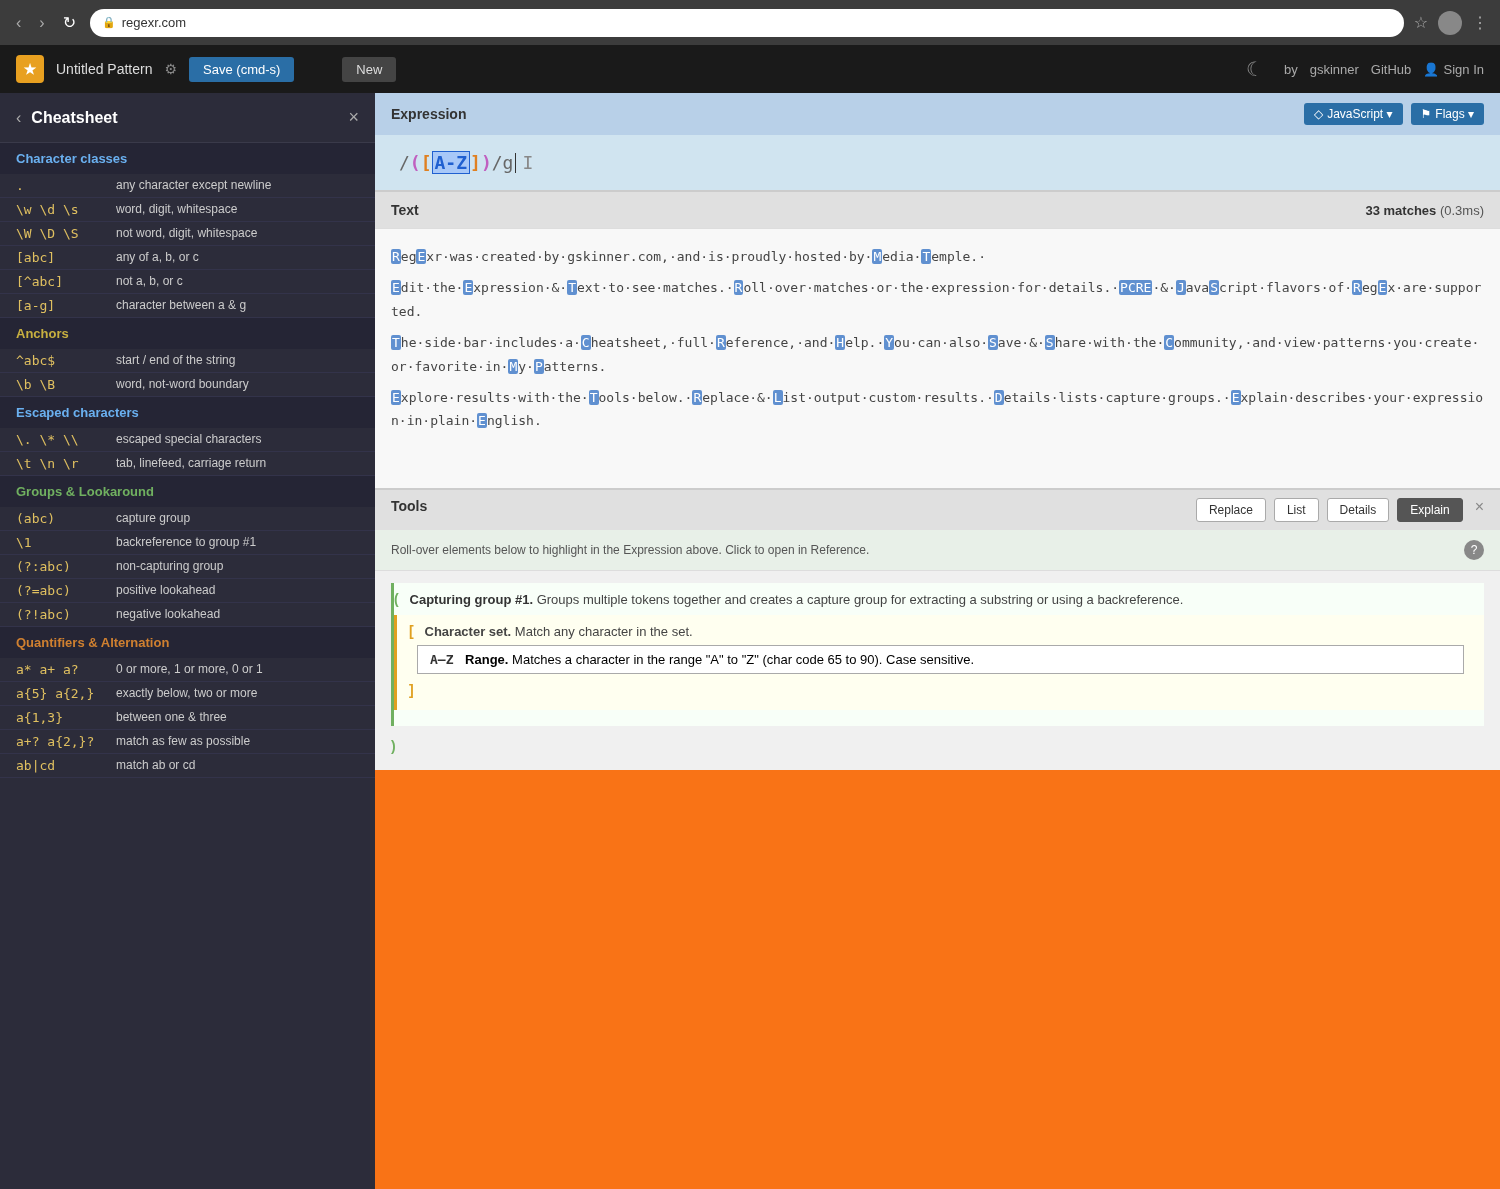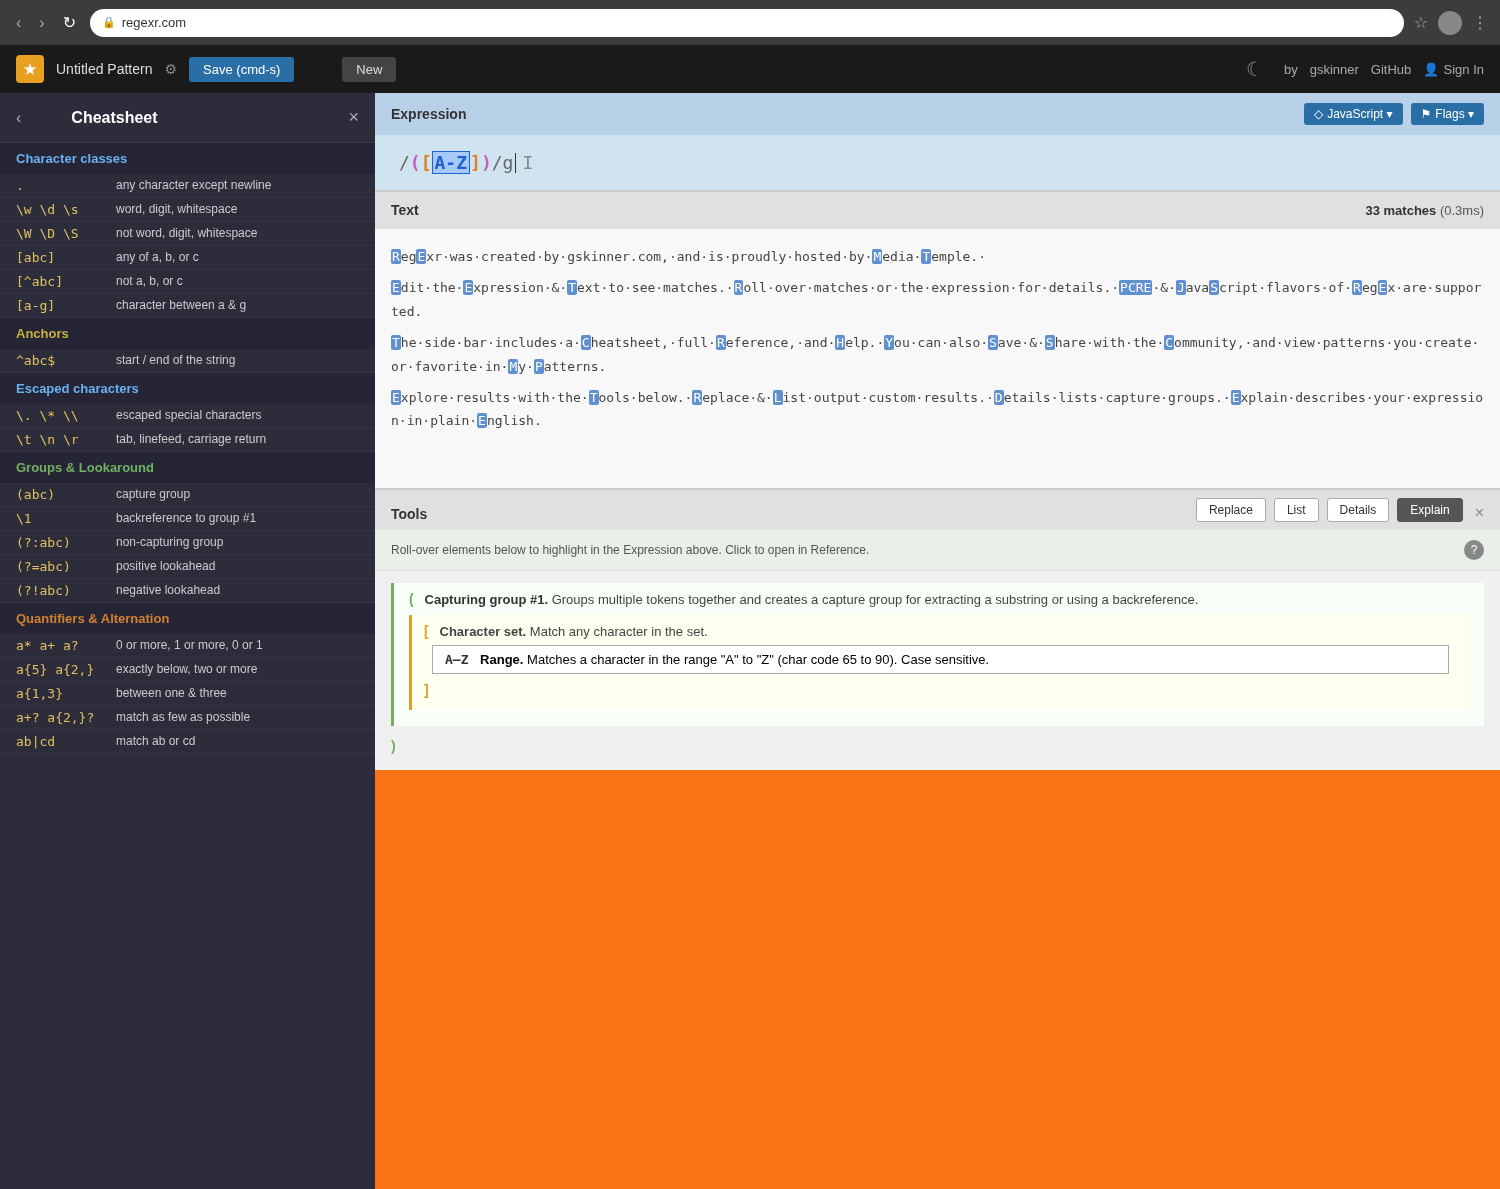--- a/index.html
+++ b/index.html
@@ -135,21 +135,20 @@
       border: none;
       cursor: pointer;
       font-size: 16px;
       margin-right: 10px;
     }
     .sidebar-title {
       color: #fff;
       font-size: 16px;
       font-weight: bold;
       flex: 1;
-      margin-left: 40px;
     }
     .sidebar-close-btn {
       color: #aaa;
       background: none;
       border: none;
       cursor: pointer;
       font-size: 18px;
     }
     .cheatsheet-section {
       padding: 0;
@@ -293,21 +292,21 @@
       color: #fff;
       border-radius: 2px;
       padding: 0 1px;
     }
 
     
     .tools-header {
       background: #e0e0e0;
       padding: 8px 16px;
       display: flex;
-      align-items: flex-end;
+      align-items: flex-start;
       border-top: 2px solid #ccc;
       gap: 8px;
     }
     .tools-label {
       font-size: 14px;
       font-weight: bold;
       color: #333;
       flex: 1;
     }
     .tool-btn {
@@ -359,21 +358,21 @@
       cursor: pointer;
       display: flex; align-items: center; justify-content: center;
     }
 
     
     .explain-tree {
       padding: 12px 16px;
     }
     .explain-group {
       border-left: 3px solid #70b060;
-      padding: 8px 15px;
+      padding: 8px 0;
       margin-bottom: 8px;
       background: #f8fff8;
     }
     .explain-group-header {
       font-size: 13px;
       color: #444;
       margin-bottom: 6px;
     }
     .explain-group-header strong { color: #333; font-weight: bold; }
     .explain-paren { color: #70b060; font-weight: bold; font-size: 14px; }
@@ -471,20 +470,24 @@
       <div class="cheat-row">
         <span class="cheat-key">[a-g]</span>
         <span class="cheat-desc">character between a &amp; g</span>
       </div>
 
       <div class="section-header olive">Anchors</div>
       <div class="cheat-row">
         <span class="cheat-key">^abc$</span>
         <span class="cheat-desc">start / end of the string</span>
       </div>
+      <div class="cheat-row">
+        <span class="cheat-key">\b \B</span>
+        <span class="cheat-desc">word, not-word boundary</span>
+      </div>
 
       <div class="section-header blue">Escaped characters</div>
       <div class="cheat-row">
         <span class="cheat-key">\. \* \\</span>
         <span class="cheat-desc">escaped special characters</span>
       </div>
       <div class="cheat-row">
         <span class="cheat-key">\t \n \r</span>
         <span class="cheat-desc">tab, linefeed, carriage return</span>
       </div>

